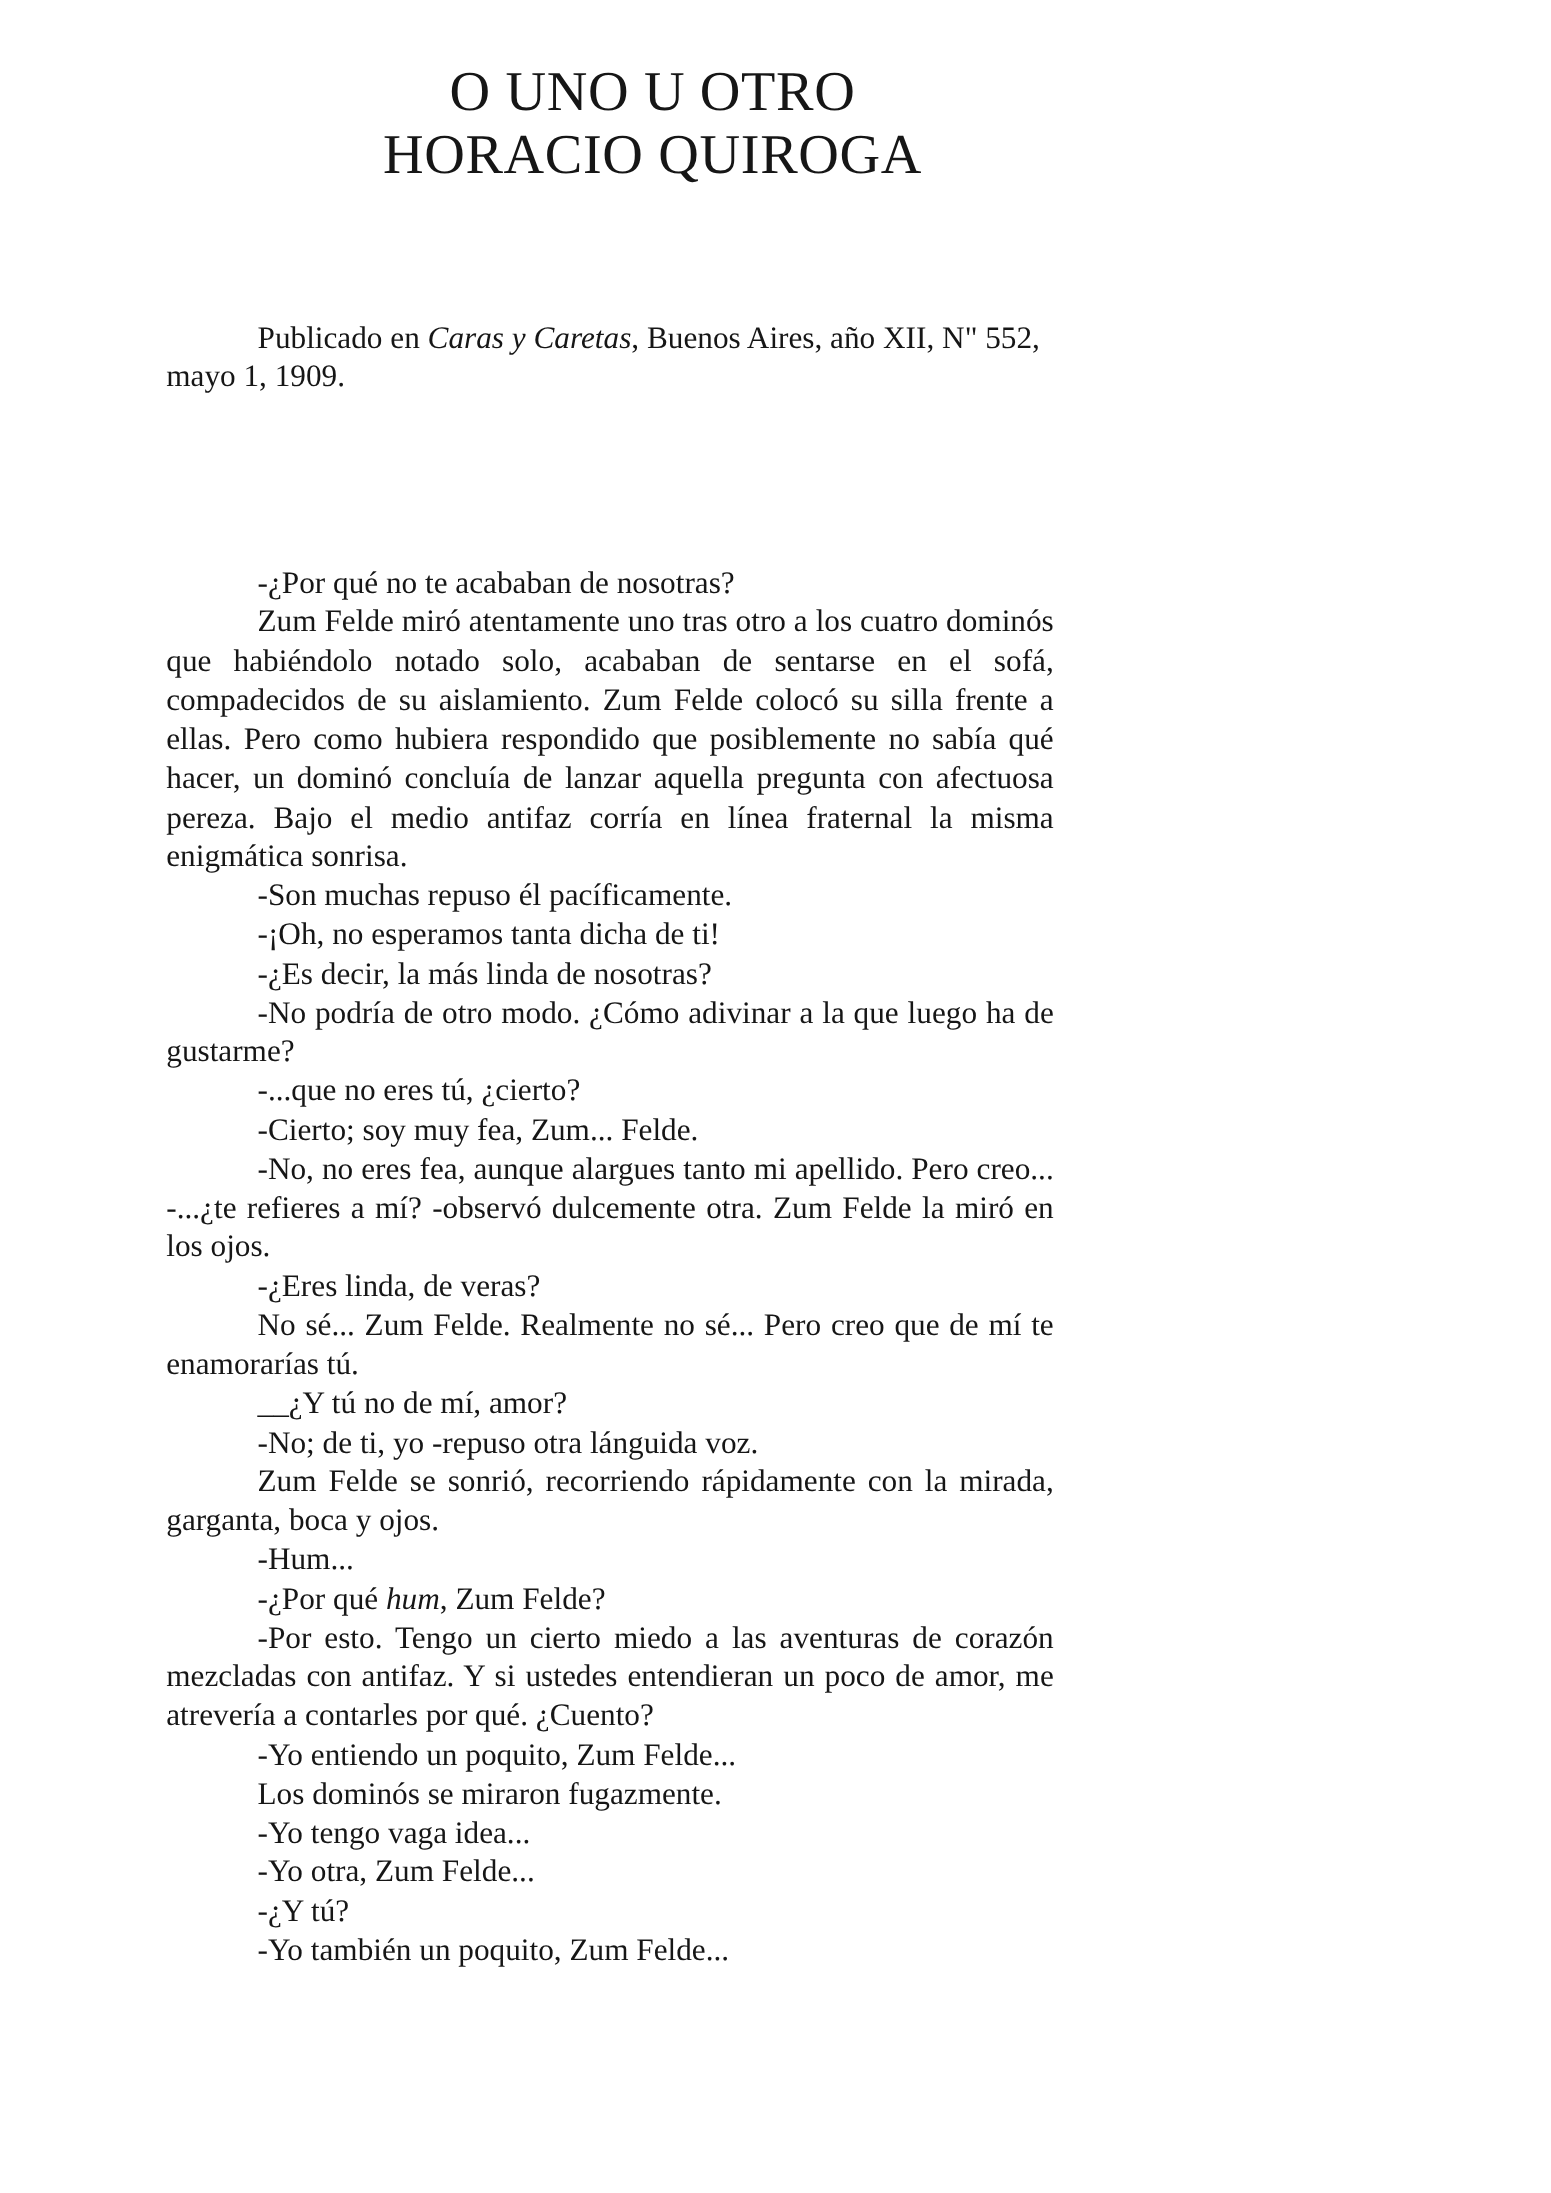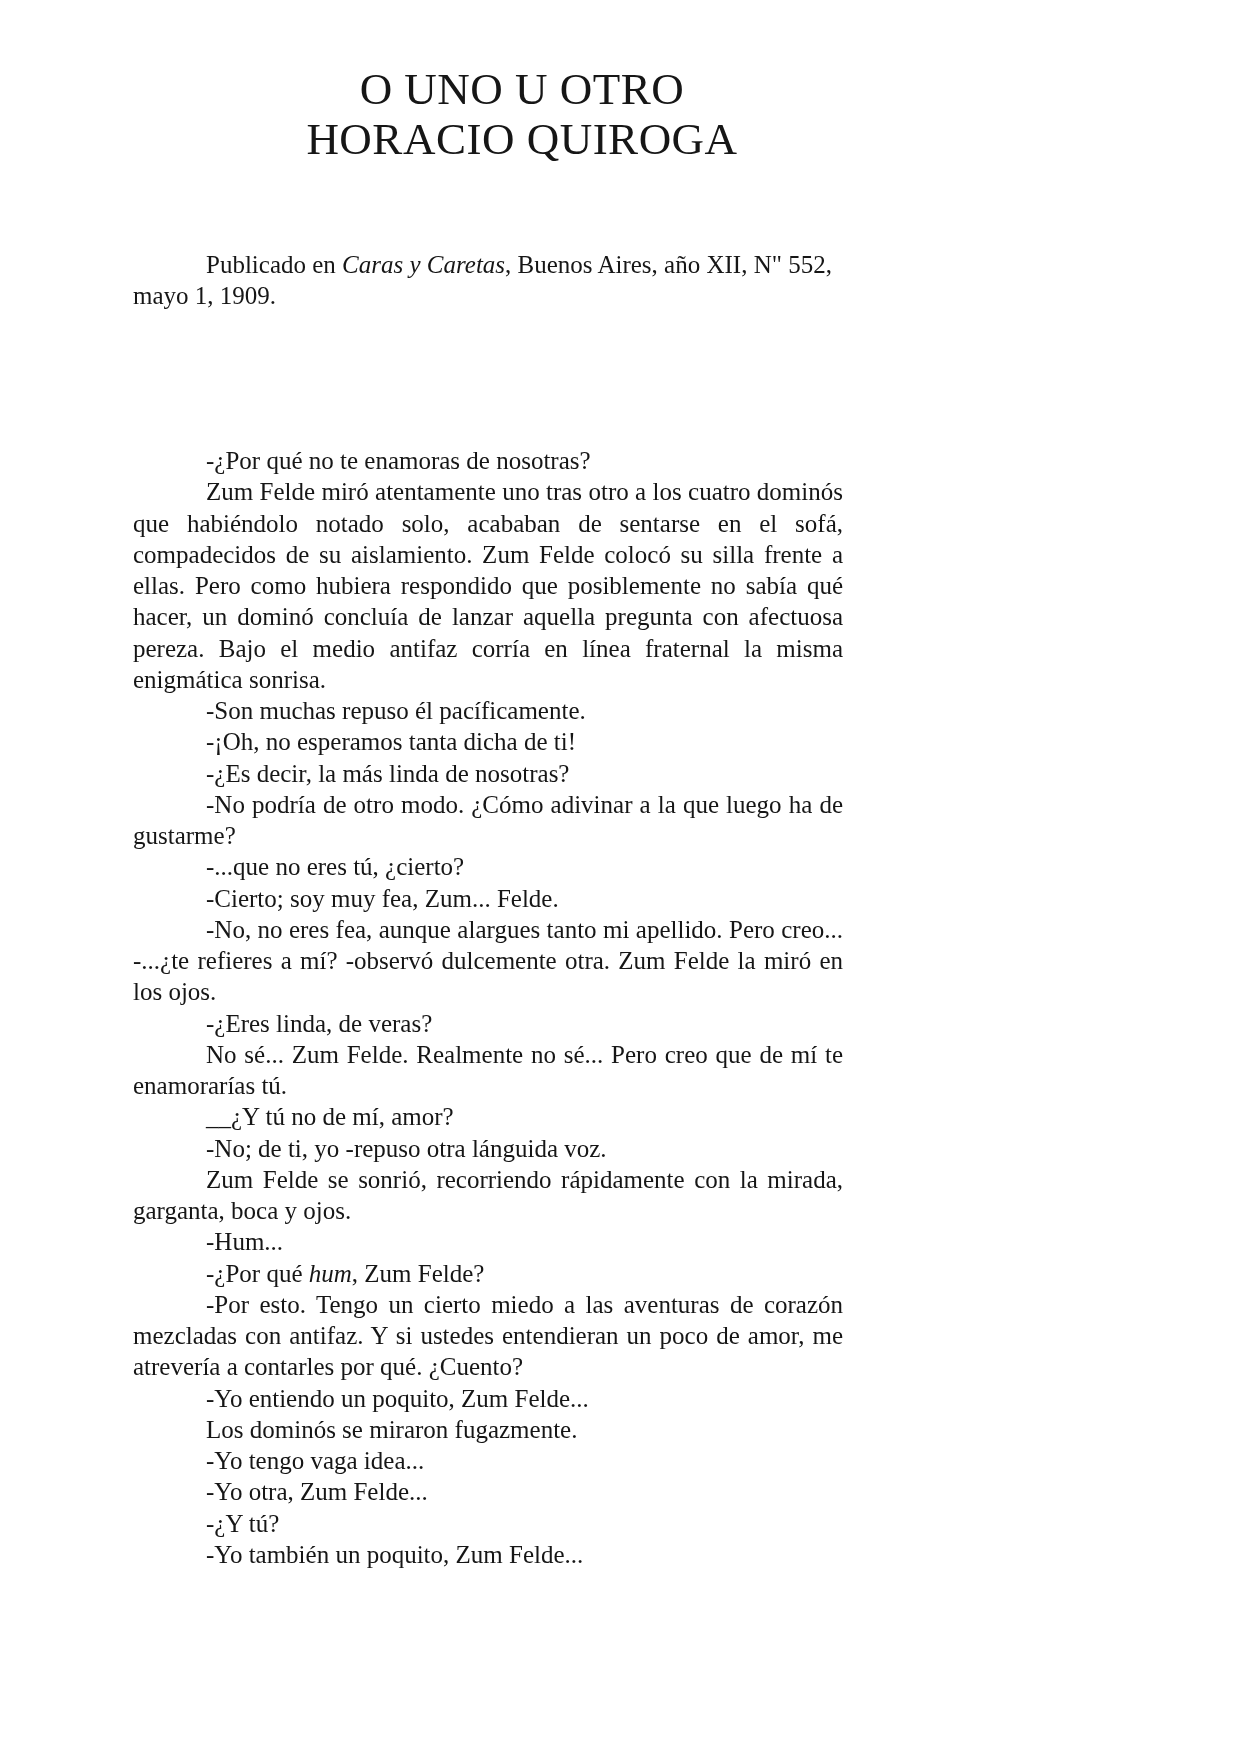--- a/index.html
+++ b/index.html
@@ -8,38 +8,38 @@
     background: #ffffff;
   }
   .page {
     position: relative;
     width: 994px;
     height: 1754px;
     box-sizing: border-box;
     background: #ffffff;
     color: #161616;
     font-family: "Liberation Serif", "DejaVu Serif", serif;
-    padding: 64px 151px 0 133px;
+    padding: 48px 151px 0 133px;
     overflow: hidden;
   }
   .title-block {
     text-align: center;
     padding-left: 68px; 
     font-size: 45px;
     line-height: 50px;
     font-weight: normal;
   }
   .title-line {
     margin: 0;
     font-size: 45px;
     font-weight: normal;
     letter-spacing: 0.5px;
   }
   .publication {
-    margin: 85px 0 0 0;
+    margin: 107px 0 0 0;
     font-size: 25px;
     line-height: 31px;
     text-indent: 73px;
   }
   .publication em, .story em {
     font-style: italic;
   }
   .story {
     margin-top: 134px;
     font-size: 25px;
@@ -59,21 +59,21 @@
 
 <div class="page">
   <header class="title-block">
     <h1 class="title-line">O UNO U OTRO</h1>
     <h1 class="title-line">HORACIO QUIROGA</h1>
   </header>
 
   <p class="publication"><span>Publicado en </span><em>Caras y Caretas</em><span>, Buenos Aires, año XII, N" 552, mayo 1, 1909.</span></p>
 
   <section class="story">
-      <p class="para"><span>-¿Por qué no te enamoras de nosotras?</span></p>
+      <p class="para"><span>-¿Por qué no te acababan de nosotras?</span></p>
       <p class="para"><span>Zum Felde miró atentamente uno tras otro a los cuatro dominós que habiéndolo notado solo, acababan de sentarse en el sofá, compadecidos de su aislamiento. Zum Felde colocó su silla frente a ellas. Pero como hubiera respondido que posiblemente no sabía qué hacer, un dominó concluía de lanzar aquella pregunta con afectuosa pereza. Bajo el medio antifaz corría en línea fraternal la misma enigmática sonrisa.</span></p>
       <p class="para"><span>-Son muchas repuso él pacíficamente.</span></p>
       <p class="para"><span>-¡Oh, no esperamos tanta dicha de ti!</span></p>
       <p class="para"><span>-¿Es decir, la más linda de nosotras?</span></p>
       <p class="para"><span>-No podría de otro modo. ¿Cómo adivinar a la que luego ha de gustarme?</span></p>
       <p class="para"><span>-...que no eres tú, ¿cierto?</span></p>
       <p class="para"><span>-Cierto; soy muy fea, Zum... Felde.</span></p>
       <p class="para"><span>-No, no eres fea, aunque alargues tanto mi apellido. Pero creo... -...¿te refieres a mí? -observó dulcemente otra. Zum Felde la miró en los ojos.</span></p>
       <p class="para"><span>-¿Eres linda, de veras?</span></p>
       <p class="para"><span>No sé... Zum Felde. Realmente no sé... Pero creo que de mí te enamorarías tú.</span></p>

